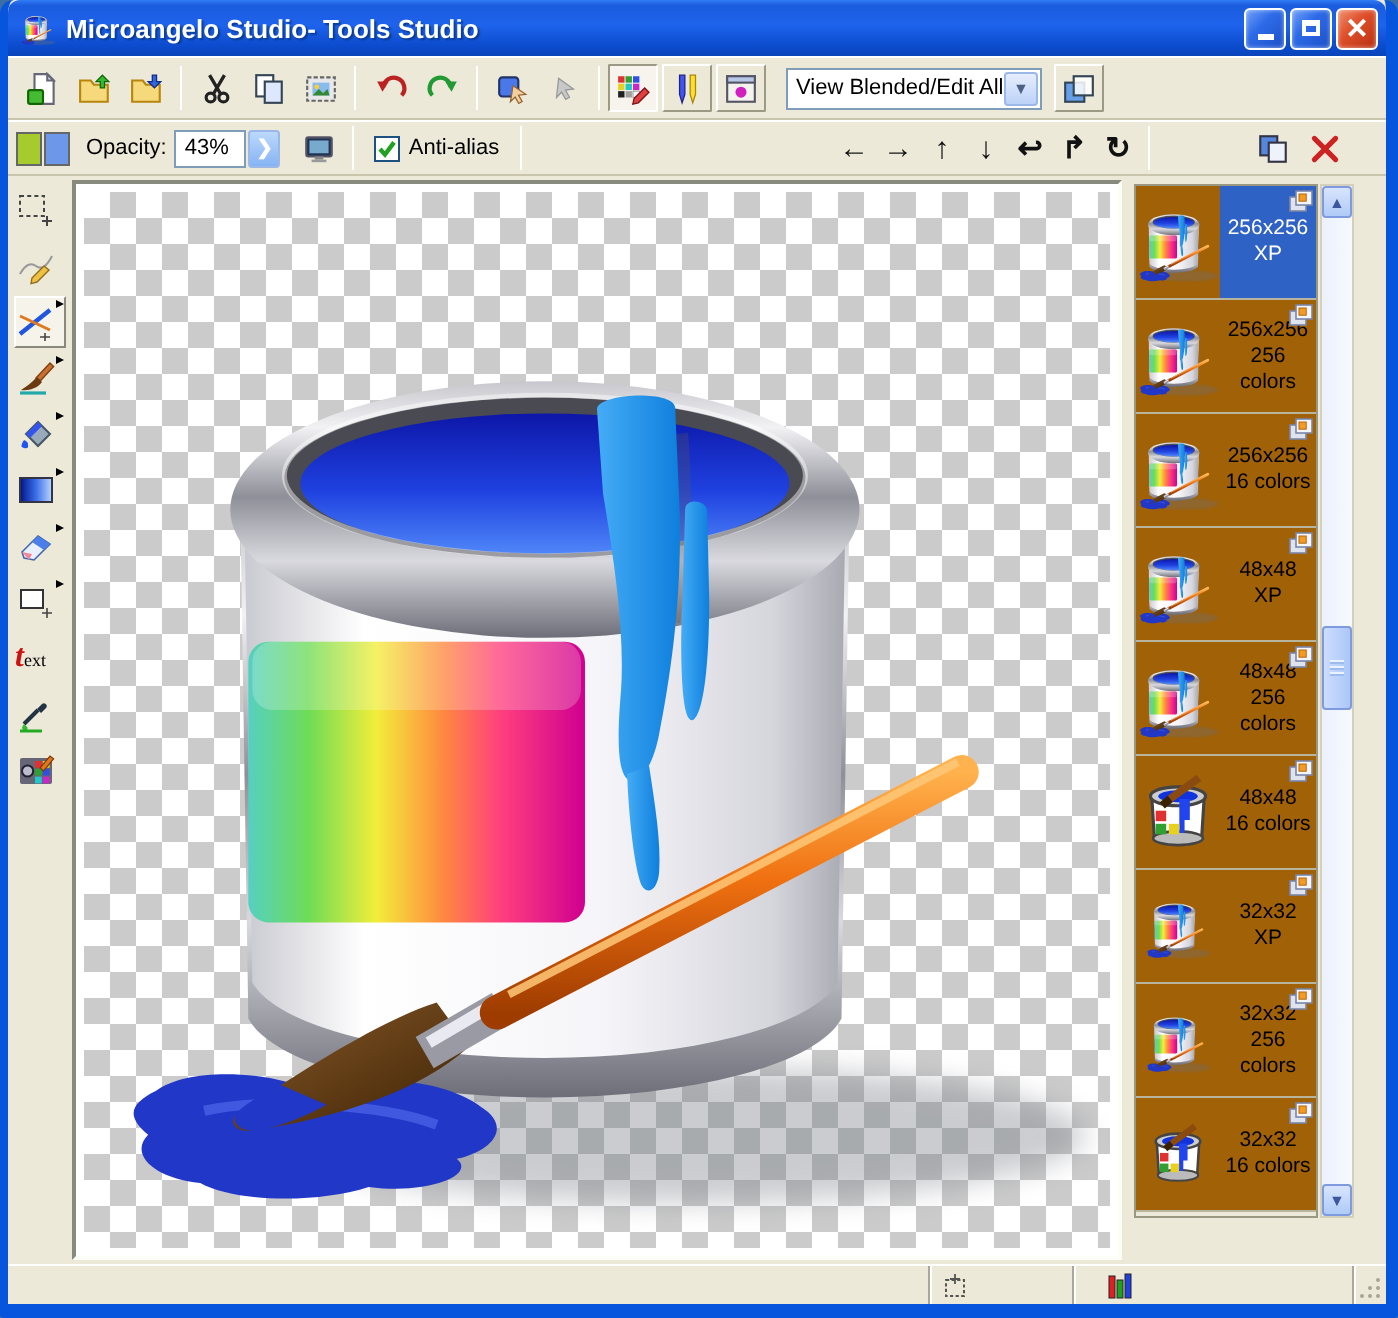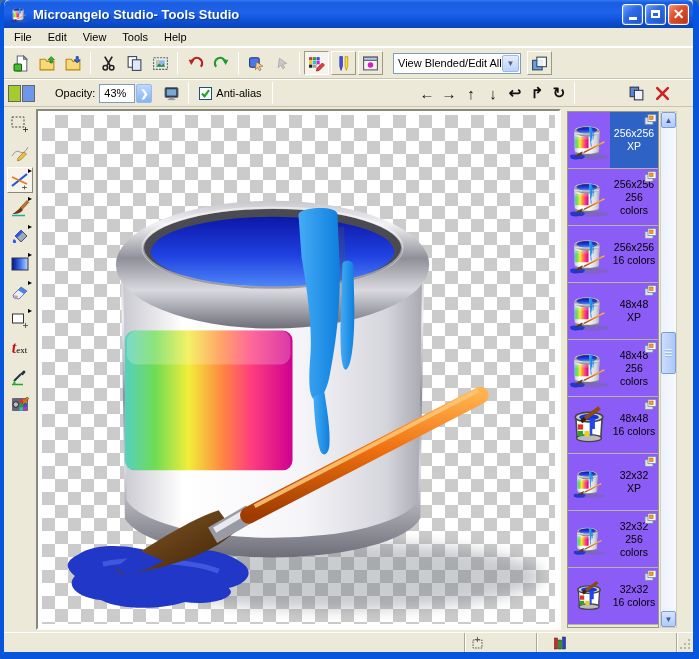--- a/index.html
+++ b/index.html
@@ -35,46 +35,46 @@
     border:1px solid;border-color:#fff #9C9A84 #9C9A84 #fff;background:#ECE9D8;border-radius:1px;}
   .panelbtn.pressed{border-color:#9C9A84 #fff #fff #9C9A84;background:#F6F4EC;}
   .panelbtn svg{width:17px;height:17px;display:block;}
   .combo{display:flex;align-items:center;height:21px;width:128px;background:#fff;border:1px solid #7F9DB9;margin:0 6px 0 8px;}
   .combo .combo-text{flex:1;font-size:11px;padding:0 4px;white-space:nowrap;overflow:hidden;}
   .combo .combo-arrow{width:17px;height:17px;margin:1px;border:1px solid #9CB8E8;border-radius:2px;
     background:linear-gradient(180deg,#E6EEFC,#BCD2F8);display:flex;align-items:center;justify-content:center;
     color:#4D6185;font-size:8px;}
   
   .swatch{width:13px;height:17px;border:1px solid #666;}
-  .op-label{margin:0 4px 0 20px;}
+  .op-label{margin:0 4px 0 8px;}
   .op-input{width:36px;height:19px;background:#fff;border:1px solid #7F9DB9;font-size:11px;display:flex;align-items:center;padding-left:4px;}
   .op-arrow{width:16px;height:19px;border:1px solid #9CB8E8;border-radius:2px;background:linear-gradient(180deg,#BCD8FC,#86B4F4);
     color:#fff;font-weight:bold;font-size:10px;display:flex;align-items:center;justify-content:center;margin-left:1px;}
   .chk{width:13px;height:13px;background:#fff;border:1px solid #1C5180;display:flex;align-items:center;justify-content:center;margin:0 4px 0 6px;}
   .chk svg{width:11px;height:11px;}
   .arrowbtn{width:22px;height:22px;display:flex;align-items:center;justify-content:center;font-size:15px;font-weight:bold;color:#111;}
   
   .mainrow{flex:1;display:flex;min-height:0;}
   .toolpal{flex:0 0 30px;background:#ECE9D8;padding:4px 1px 0 2px;display:flex;flex-direction:column;align-items:center;}
-  .tool{width:26px;height:26px;margin-bottom:2px;display:flex;align-items:center;justify-content:center;position:relative;border:1px solid transparent;}
+  .tool{width:26px;height:26px;margin-bottom:2px;display:flex;align-items:center;position:relative;border:1px solid transparent;}
   .tool svg{width:20px;height:20px;display:block;}
   .tool.selected{border-color:#fff #8A887A #8A887A #fff;background:#F6F4EA;}
   .flyout{position:absolute;right:0px;top:1px;width:0;height:0;border-left:4px solid #000;border-top:2.5px solid transparent;border-bottom:2.5px solid transparent;}
   .text-icon{font-size:9px;color:#000;font-family:"Liberation Serif",serif;white-space:nowrap;}
   .text-icon::first-letter{color:#CC1111;font-size:16px;font-weight:bold;font-style:italic;}
   
   .canvas-wrap{flex:1;margin:2px;border:2px solid;border-color:#888A7E #FDFDF8 #FDFDF8 #888A7E;background:#fff;padding:4px;min-width:0;}
   .canvas{width:100%;height:100%;position:relative;
     background-image:conic-gradient(#CBCBCB 25%,#FFFFFF 25% 50%,#CBCBCB 50% 75%,#FFFFFF 75%);
     background-size:26px 26px;}
   .canvas svg.art{position:absolute;left:0;top:0;width:100%;height:100%;}
   
   .sidebar{flex:0 0 130px;background:#ECE9D8;display:flex;padding:4px 0 4px 4px;}
   .fmt-list{width:92px;height:517px;border:1px solid #9A9880;background:#ECE9D8;overflow:hidden;}
-  .fmt-item{height:57px;display:flex;position:relative;border-bottom:1px solid #B8B49E;background:#8b5cf6;}
+  .fmt-item{height:57px;display:flex;position:relative;border-bottom:1px solid #B8B49E;background:#a16207;}
   .fmt-thumb{width:42px;display:flex;align-items:center;justify-content:center;}
   .fmt-thumb svg{display:block;}
   .fmt-label{flex:1;display:flex;flex-direction:column;align-items:center;justify-content:center;font-size:10.5px;line-height:13px;text-align:center;color:#000;}
   .fmt-item.selected .fmt-label{background:#2F62C5;color:#fff;}
   .fmt-badge{position:absolute;top:1px;right:1px;width:14px;height:14px;}
   
   .vsb{width:17px;height:517px;margin-left:1px;display:flex;flex-direction:column;background:#F0F4FD;
     background-image:linear-gradient(90deg,#ECF1FC,#F6F9FF);border:1px solid #D5D0BB;}
   .vsb-btn{flex:0 0 16px;border:1px solid #7E9BE0;border-radius:2px;background:linear-gradient(180deg,#D8E4FD,#AECBF7);
     color:#3A57A0;font-size:8px;display:flex;align-items:center;justify-content:center;}
@@ -194,27 +194,20 @@
         <span class="glyph-min"></span>
       </div>
     <div class="winbtn" title="Maximize">
         <span class="glyph-max"></span>
       </div>
     <div class="winbtn close" title="Close">
         <span class="glyph-close">✕</span>
       </div>
   </div>
 
-  <div class="menubar">
-    <span class="menu-item">File</span>
-    <span class="menu-item">Edit</span>
-    <span class="menu-item">View</span>
-    <span class="menu-item">Tools</span>
-    <span class="menu-item">Help</span>
-  </div>
 
   <div class="toolbar">
     <div class="tbtn" title="New">
       <svg viewBox="0 0 16 16">
           <path d="M4 1h6l3 3v11H4z" fill="#fff" stroke="#667"></path>
           <path d="M10 1l3 3h-3z" fill="#CDE" stroke="#667"></path>
           <rect x="1" y="8.5" width="7" height="6.5" rx="1" fill="#44BB33" stroke="#116600"></rect>
         </svg>
     </div>
     <div class="tbtn" title="Open">

